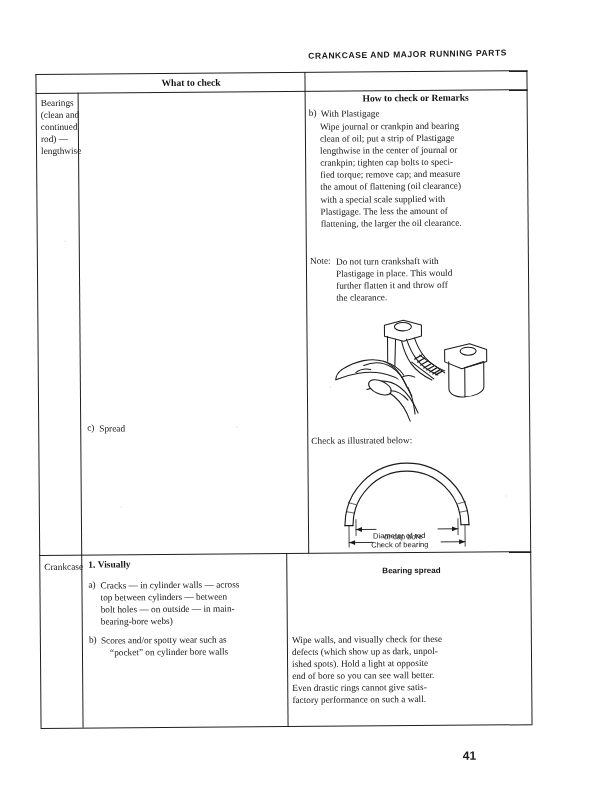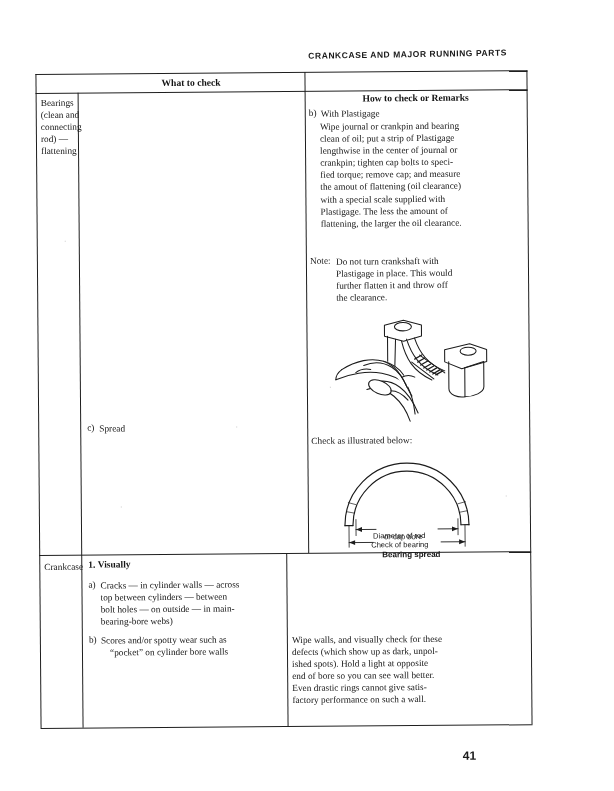--- a/index.html
+++ b/index.html
@@ -106,20 +106,21 @@
     color: #161616;
     white-space: nowrap;
   }
   .fig-caption {
     position: absolute;
     font-family: "Liberation Sans", "DejaVu Sans", sans-serif;
     font-size: 8px;
     font-weight: bold;
     color: #141414;
     white-space: nowrap;
+    margin-top: 16px;
   }
 
   
   .speck {
     position: absolute;
     background: #9a9a9a;
     width: 1px; height: 1px;
     opacity: .5;
   }
 </style>
@@ -140,23 +141,23 @@
   <div class="rule v" style="left:307px; top:72px;  height:481px;"></div>
   <div class="rule v" style="left:285px; top:553px; height:173px;"></div>
   <div class="rule v" style="left:529px; top:72px;  height:654px;"></div>
 
   <div class="hdr-cell" style="left:80px; top:76px; width:227px;">What to check</div>
   <div class="hdr-cell" style="left:307px; top:93px; width:222px;">How to check or Remarks</div>
 
   <div class="txt" style="left:43px; top:95px; width:40px;">
     <div>Bearings</div>
     <div>(clean and</div>
-    <div>connecting</div>
+    <div>continued</div>
     <div>rod) —</div>
-    <div>flattening</div>
+    <div>lengthwise</div>
   </div>
 
   <div class="hang" style="left:87px; top:421px; width:120px;">
     <span class="marker" style="font-size:9.3px;">c)</span>
     <span class="body" style="font-size:9.3px; line-height:12.1px; padding-left:12px;">Spread</span>
   </div>
 
   <div class="hang" style="left:311px; top:108px; width:210px;">
     <span class="marker" style="font-size:9.3px;">b)</span>
     <span class="body" style="font-size:9.3px; line-height:12.1px; padding-left:12px;">With Plastigage</span>

